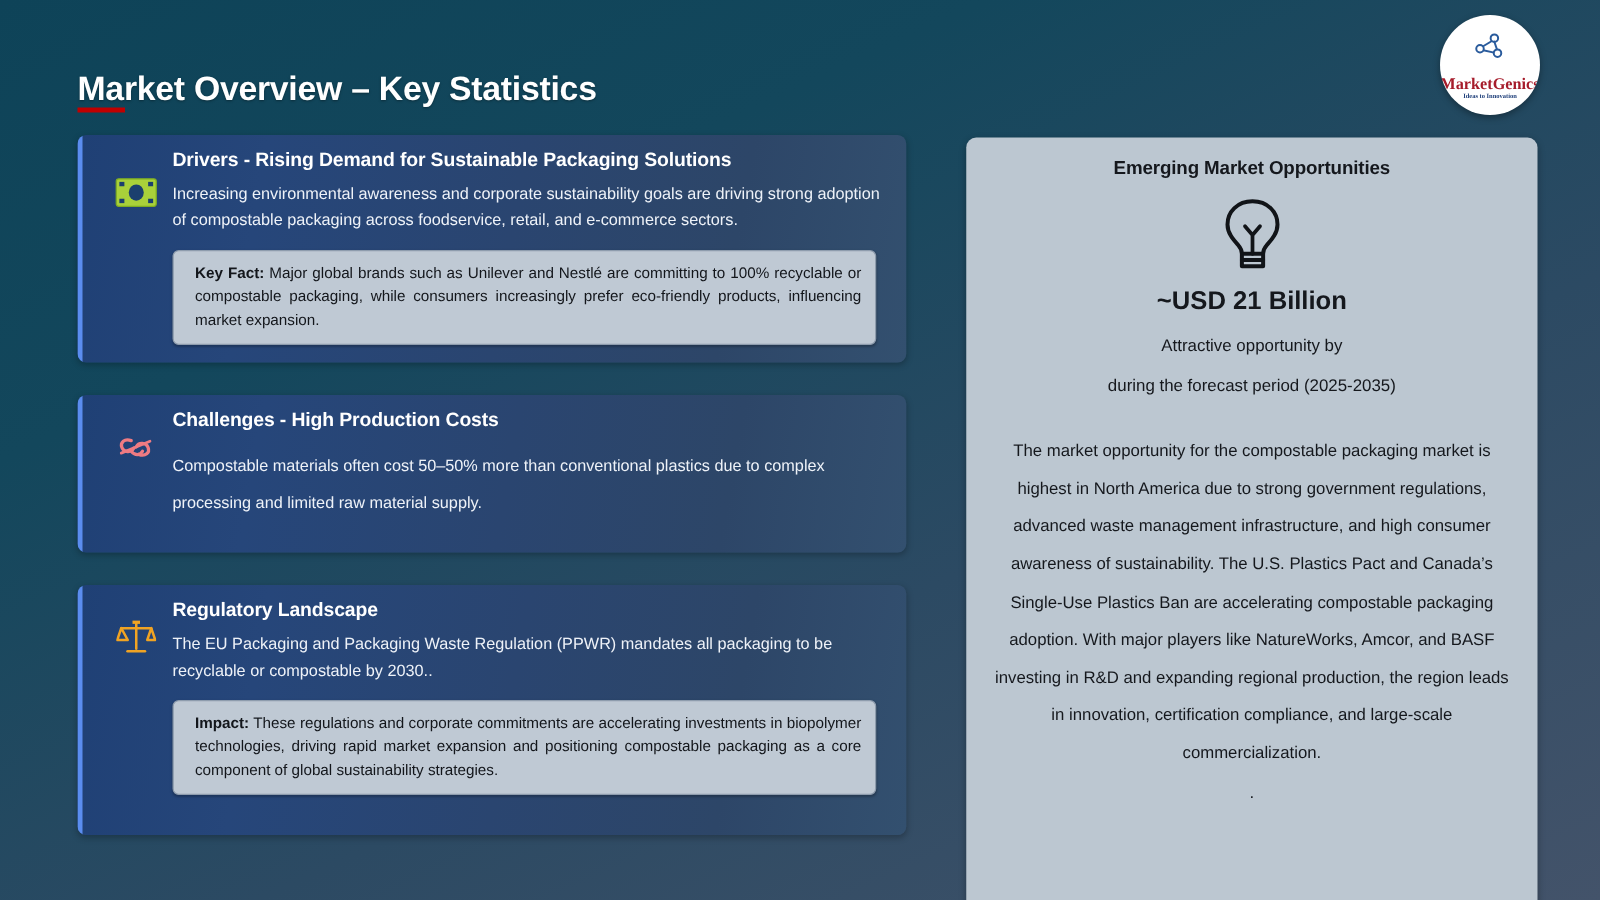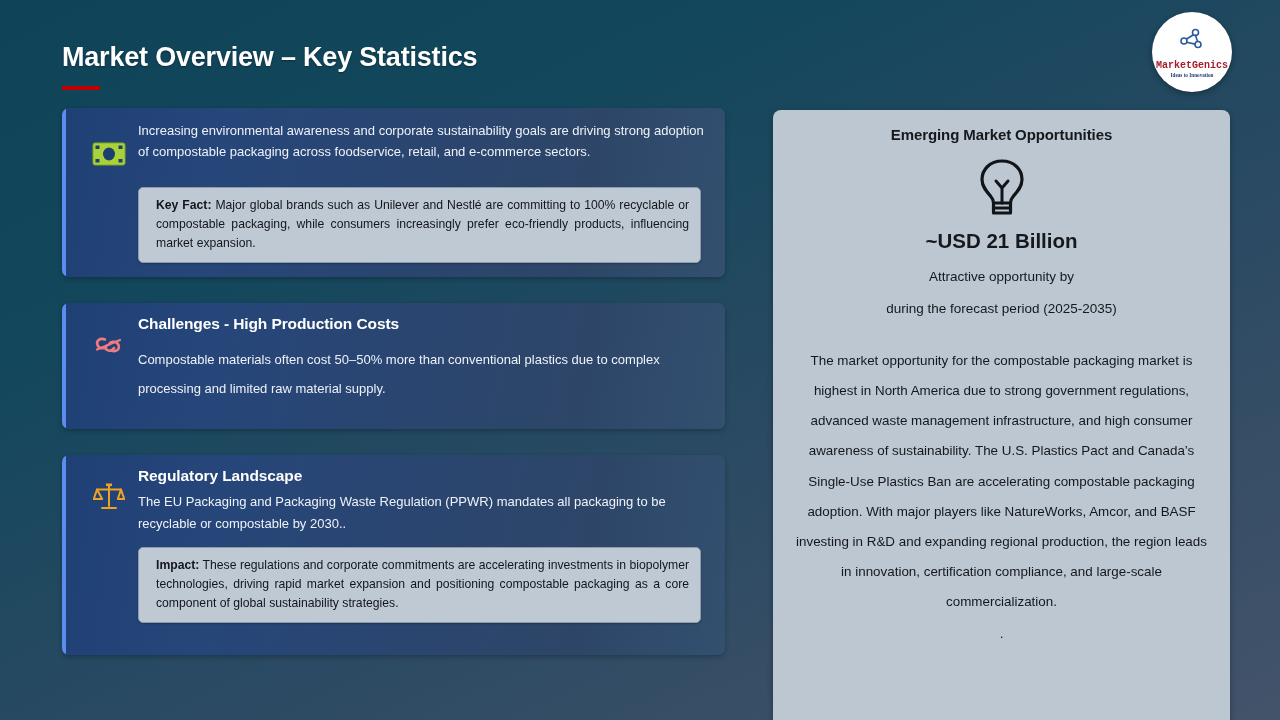--- a/index.html
+++ b/index.html
@@ -18,21 +18,21 @@
                 #2c4a63 62%,
                 #43536a 100%);
     position: relative;
     color: #ffffff;
   }
 
   
   .page-title {
     position: absolute;
     left: 62px;
-    top: 42px;
+    top: 56px;
     font-size: 27px;
     font-weight: bold;
     letter-spacing: -0.2px;
     color: #ffffff;
     text-shadow: 0 1px 2px rgba(0,0,0,0.35);
   }
   .title-rule {
     position: absolute;
     left: 62px;
     top: 86px;
@@ -52,22 +52,22 @@
     background: #ffffff;
     box-shadow: 0 2px 6px rgba(0,0,0,0.35);
     display: flex;
     flex-direction: column;
     align-items: center;
     justify-content: center;
     overflow: hidden;
   }
   .logo-mark { margin-top: 2px; }
   .logo-name {
-    font-family: Liberation Mono, monospace;
-    font-size: 10px;
+    font-family: Liberation Serif, serif;
+    font-size: 13px;
     font-weight: bold;
     color: #a61c2b;
     line-height: 1;
     margin-top: 3px;
     white-space: nowrap;
   }
   .logo-tag {
     font-family: "Liberation Serif", serif;
     font-size: 5.2px;
     font-weight: bold;
@@ -233,20 +233,21 @@
         <svg width="34" height="24" viewBox="0 0 34 24">
           <rect x="1" y="1" width="32" height="22" rx="2" fill="#a9d13a" stroke="#7fae22" stroke-width="1"></rect>
           <ellipse cx="17" cy="12" rx="6" ry="6.5" fill="#1b3f6e"></ellipse>
           <rect x="3.5" y="3.5" width="4" height="3.5" fill="#1b3f6e"></rect>
           <rect x="26.5" y="3.5" width="4" height="3.5" fill="#1b3f6e"></rect>
           <rect x="3.5" y="17" width="4" height="3.5" fill="#1b3f6e"></rect>
           <rect x="26.5" y="17" width="4" height="3.5" fill="#1b3f6e"></rect>
         </svg>
       </div>
       <div class="card-text">
+        <div class="card-title">Drivers - Rising Demand for Sustainable Packaging Solutions</div>
         <div class="card-desc">Increasing environmental awareness and corporate sustainability goals are driving strong adoption of compostable packaging across foodservice, retail, and e-commerce sectors.</div>
       </div>
     </div>
     <div class="callout-wrap">
       <div class="callout">
         <b>Key Fact:</b>
         <span>Major global brands such as Unilever and Nestlé are committing to 100% recyclable or compostable packaging, while consumers increasingly prefer eco-friendly products, influencing market expansion.</span>
       </div>
     </div>
   </div>

